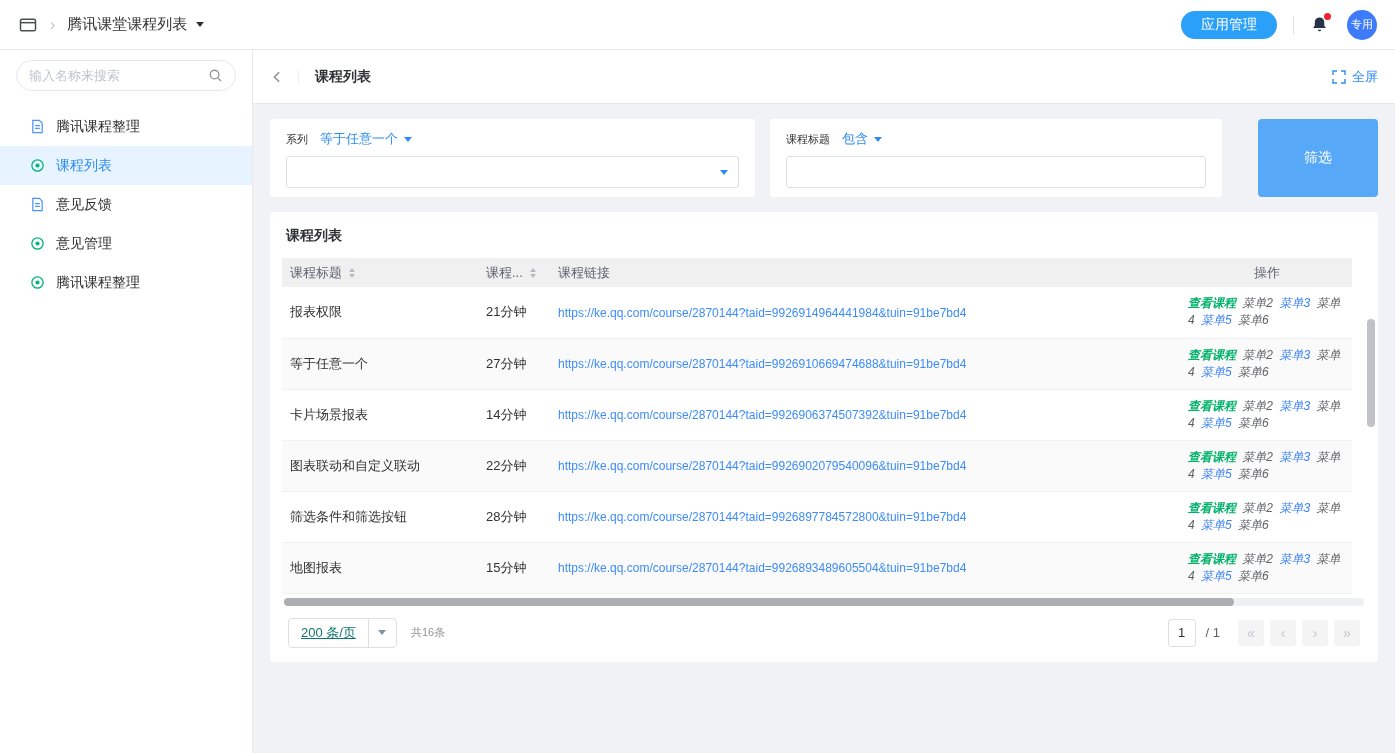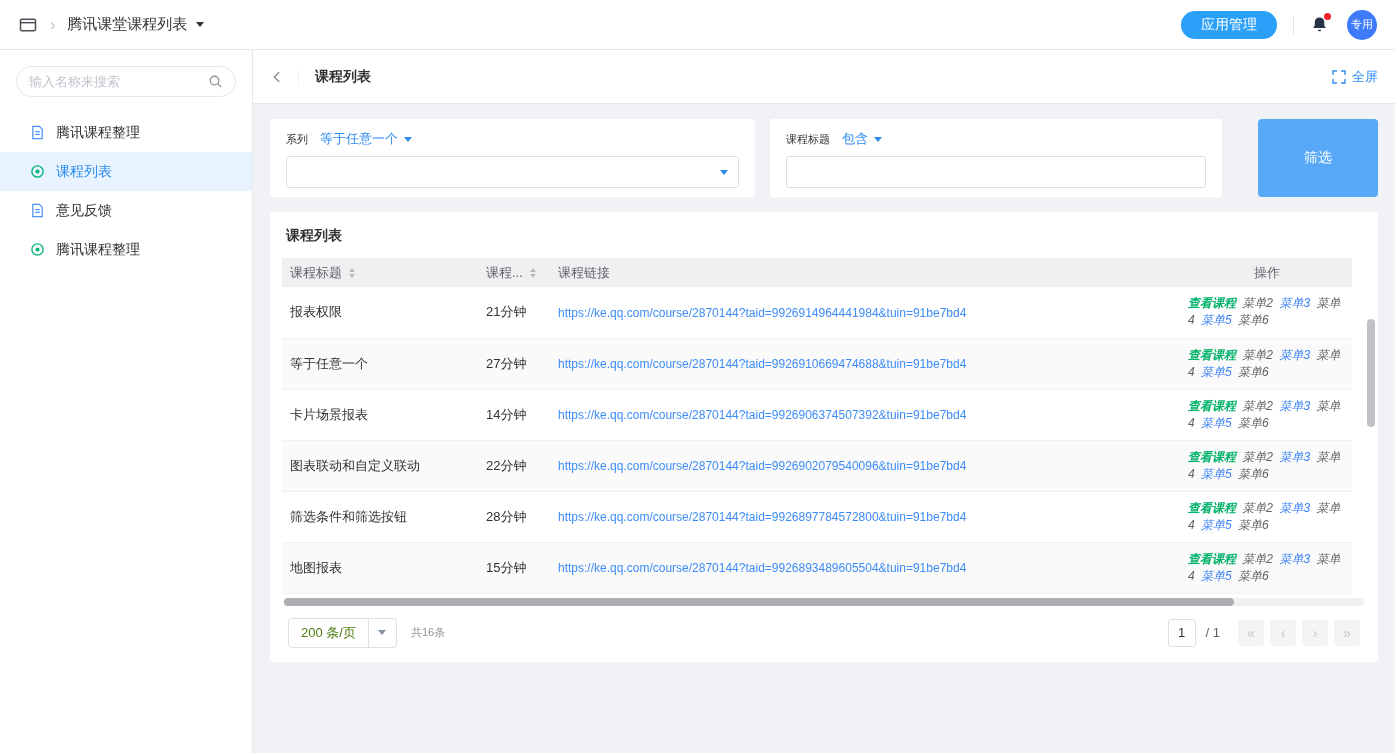--- a/index.html
+++ b/index.html
@@ -22,21 +22,21 @@
   .pill-btn { background:#2ba0f8; color:#fff; font-size:14px; border:none; border-radius:16px;
     height:28px; padding:0 20px; cursor:pointer; font-family:inherit; }
   .v-divider { width:1px; height:18px; background:#e2e2e2; margin:0 16px; }
   .bell-wrap { position:relative; display:flex; align-items:center; cursor:pointer; margin-right:18px; }
   .red-dot { position:absolute; top:-2px; right:-2px; width:7px; height:7px; border-radius:50%;
     background:#f5222d; }
   .avatar { width:30px; height:30px; border-radius:50%; background:#3e7bfa; color:#fff;
     font-size:11px; display:flex; align-items:center; justify-content:center; cursor:pointer; }
 
   
-  .sidebar { position:absolute; top:50px; left:0; bottom:0; width:253px; background:#fff;
+  .sidebar { position:absolute; top:44px; left:0; bottom:0; width:253px; background:#fff;
     border-right:1px solid #e8e8e8; }
   .search-wrap { padding:16px; }
   .search-box { height:31px; border:1px solid #e4e7ed; border-radius:16px; display:flex;
     align-items:center; padding:0 12px; }
   .search-input { flex:1; border:none; outline:none; font-size:13px; color:#303133;
     font-family:inherit; background:transparent; }
   .search-input::placeholder { color:#c0c4cc; }
   .side-item { height:39px; display:flex; align-items:center; gap:11px; padding-left:30px;
     font-size:14px; color:#303133; cursor:pointer; }
   .side-item.active { background:#e7f3fe; color:#2d8cf0; }
@@ -94,21 +94,21 @@
   .vscroll { position:absolute; top:75px; right:3px; width:8px; height:336px; }
   .vthumb { width:8px; height:108px; margin-top:32px; background:#c0c2c8; border-radius:4px; cursor:pointer; }
   .hscroll { height:8px; margin:4px 2px 0; background:#eef0f2; border-radius:4px; position:relative; }
   .hthumb { position:absolute; left:0; top:0; height:8px; width:88%; background:#adaeb2;
     border-radius:4px; cursor:pointer; }
 
   
   .pagination { display:flex; align-items:center; height:54px; padding:0 6px; }
   .page-size { display:flex; align-items:center; border:1px solid #dcdfe6; border-radius:4px;
     height:30px; cursor:pointer; background:#fff; }
-  .page-size-label { padding:0 12px; font-size:13px; color:#4d7c0f; }
+  .page-size-label { padding:0 12px; font-size:13px; color:#0f766e;text-decoration:underline; }
   .page-size-caret { width:28px; align-self:stretch; border-left:1px solid #dcdfe6;
     display:flex; align-items:center; justify-content:center; }
   .total { margin-left:14px; font-size:11px; color:#909399; }
   .page-input { width:28px; height:28px; border:1px solid #dcdfe6; border-radius:3px;
     text-align:center; font-size:13px; color:#303133; outline:none; font-family:inherit; }
   .page-count { margin:0 12px 0 10px; font-size:13px; color:#606266; }
   .pager-btn { width:26px; height:26px; margin-left:6px; background:#f4f4f5; border:none;
     border-radius:3px; color:#c3c7cf; font-size:14px; display:flex; align-items:center;
     justify-content:center; cursor:default; font-family:inherit; }
 </style>
@@ -172,20 +172,29 @@
         <span class="side-label">课程列表</span>
       </div>
       <div class="side-item">
         <span class="side-icon">
           <svg width="15" height="15" viewBox="0 0 16 16">
             <path d="M3 1.5h7l3 3v10H3z" fill="none" stroke="#4b93f7" stroke-width="1.3"></path>
             <path d="M5.5 7h5M5.5 10h5" stroke="#4b93f7" stroke-width="1.2"></path>
           </svg>
         </span>
         <span class="side-label">意见反馈</span>
+      </div>
+      <div class="side-item">
+        <span class="side-icon">
+          <svg width="15" height="15" viewBox="0 0 16 16">
+            <circle cx="8" cy="8" r="6" fill="none" stroke="#00b578" stroke-width="1.4"></circle>
+            <circle cx="8" cy="8" r="2.2" fill="#00b578"></circle>
+          </svg>
+        </span>
+        <span class="side-label">意见管理</span>
       </div>
       <div class="side-item">
         <span class="side-icon">
           <svg width="15" height="15" viewBox="0 0 16 16">
             <circle cx="8" cy="8" r="6" fill="none" stroke="#00b578" stroke-width="1.4"></circle>
             <circle cx="8" cy="8" r="2.2" fill="#00b578"></circle>
           </svg>
         </span>
         <span class="side-label">腾讯课程整理</span>
       </div>

